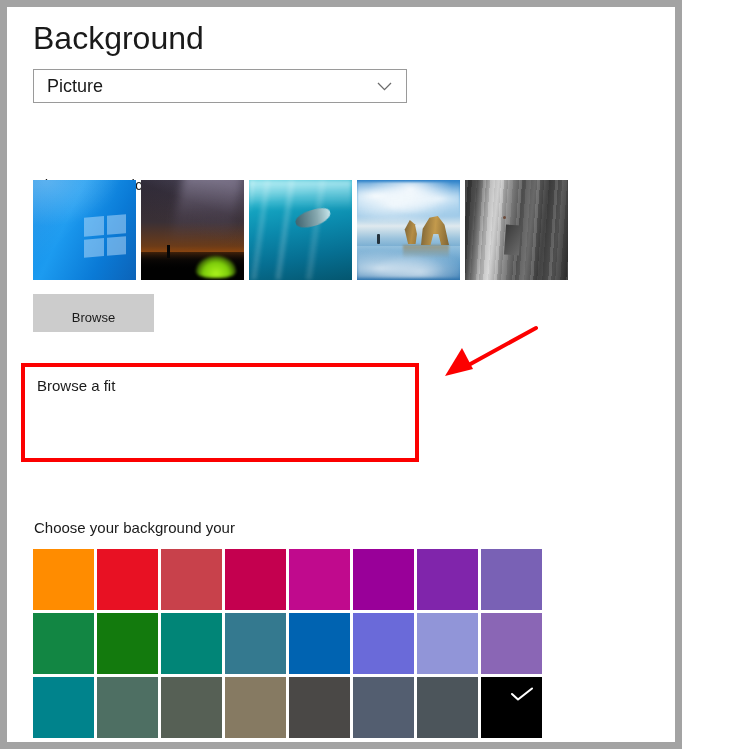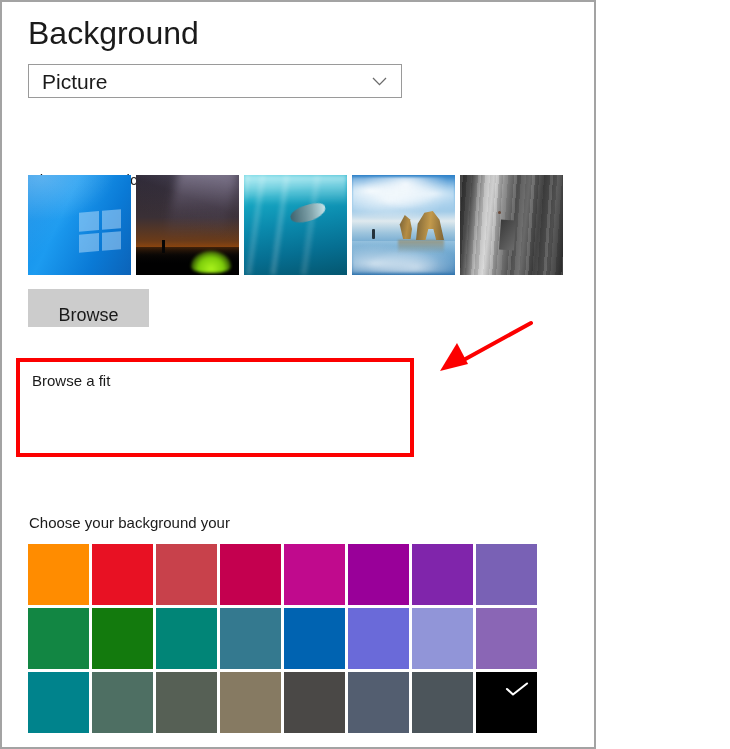--- a/index.html
+++ b/index.html
@@ -10,24 +10,24 @@
   body {
     width: 730px;
     height: 749px;
     font-family: "Liberation Sans", sans-serif;
     overflow: hidden;
     position: relative;
   }
   #page {
     position: absolute;
     left: 0; top: 0;
-    width: 596px;
+    width: 682px;
     height: 749px;
     box-sizing: border-box;
-    border: 2px solid #a3a3a3;
+    border: 7px solid #a3a3a3;
     background: #ffffff;
     overflow: hidden;
   }
 
   
   .page-title {
     position: absolute;
     left: 26px;
     top: 10px;
     font-size: 32px;
@@ -41,21 +41,21 @@
   
   .combo {
     position: absolute;
     box-sizing: border-box;
     background: #ffffff;
     border: 1px solid #9a9a9a;
     display: flex;
     align-items: center;
   }
   .combo .combo-value {
-    font-size: 21px;
+    font-size: 18px;
     color: #1a1a1a;
     padding-left: 13px;
     line-height: 1;
     white-space: nowrap;
   }
   .chevron {
     position: absolute;
     right: 14px;
     top: 50%;
     width: 15px;
@@ -285,21 +285,21 @@
   
   #browse-button {
     position: absolute;
     left: 26px;
     top: 287px;
     width: 121px;
     height: 38px;
     background: #cccccc;
     border: none;
     font-family: "Liberation Sans", sans-serif;
-    font-size: 18px;
+    font-size: 13px;
     color: #1a1a1a;
     cursor: pointer;
     padding: 16px;
   }
 
   
   #fit-highlight {
     position: absolute;
     left: 14px;
     top: 356px;

